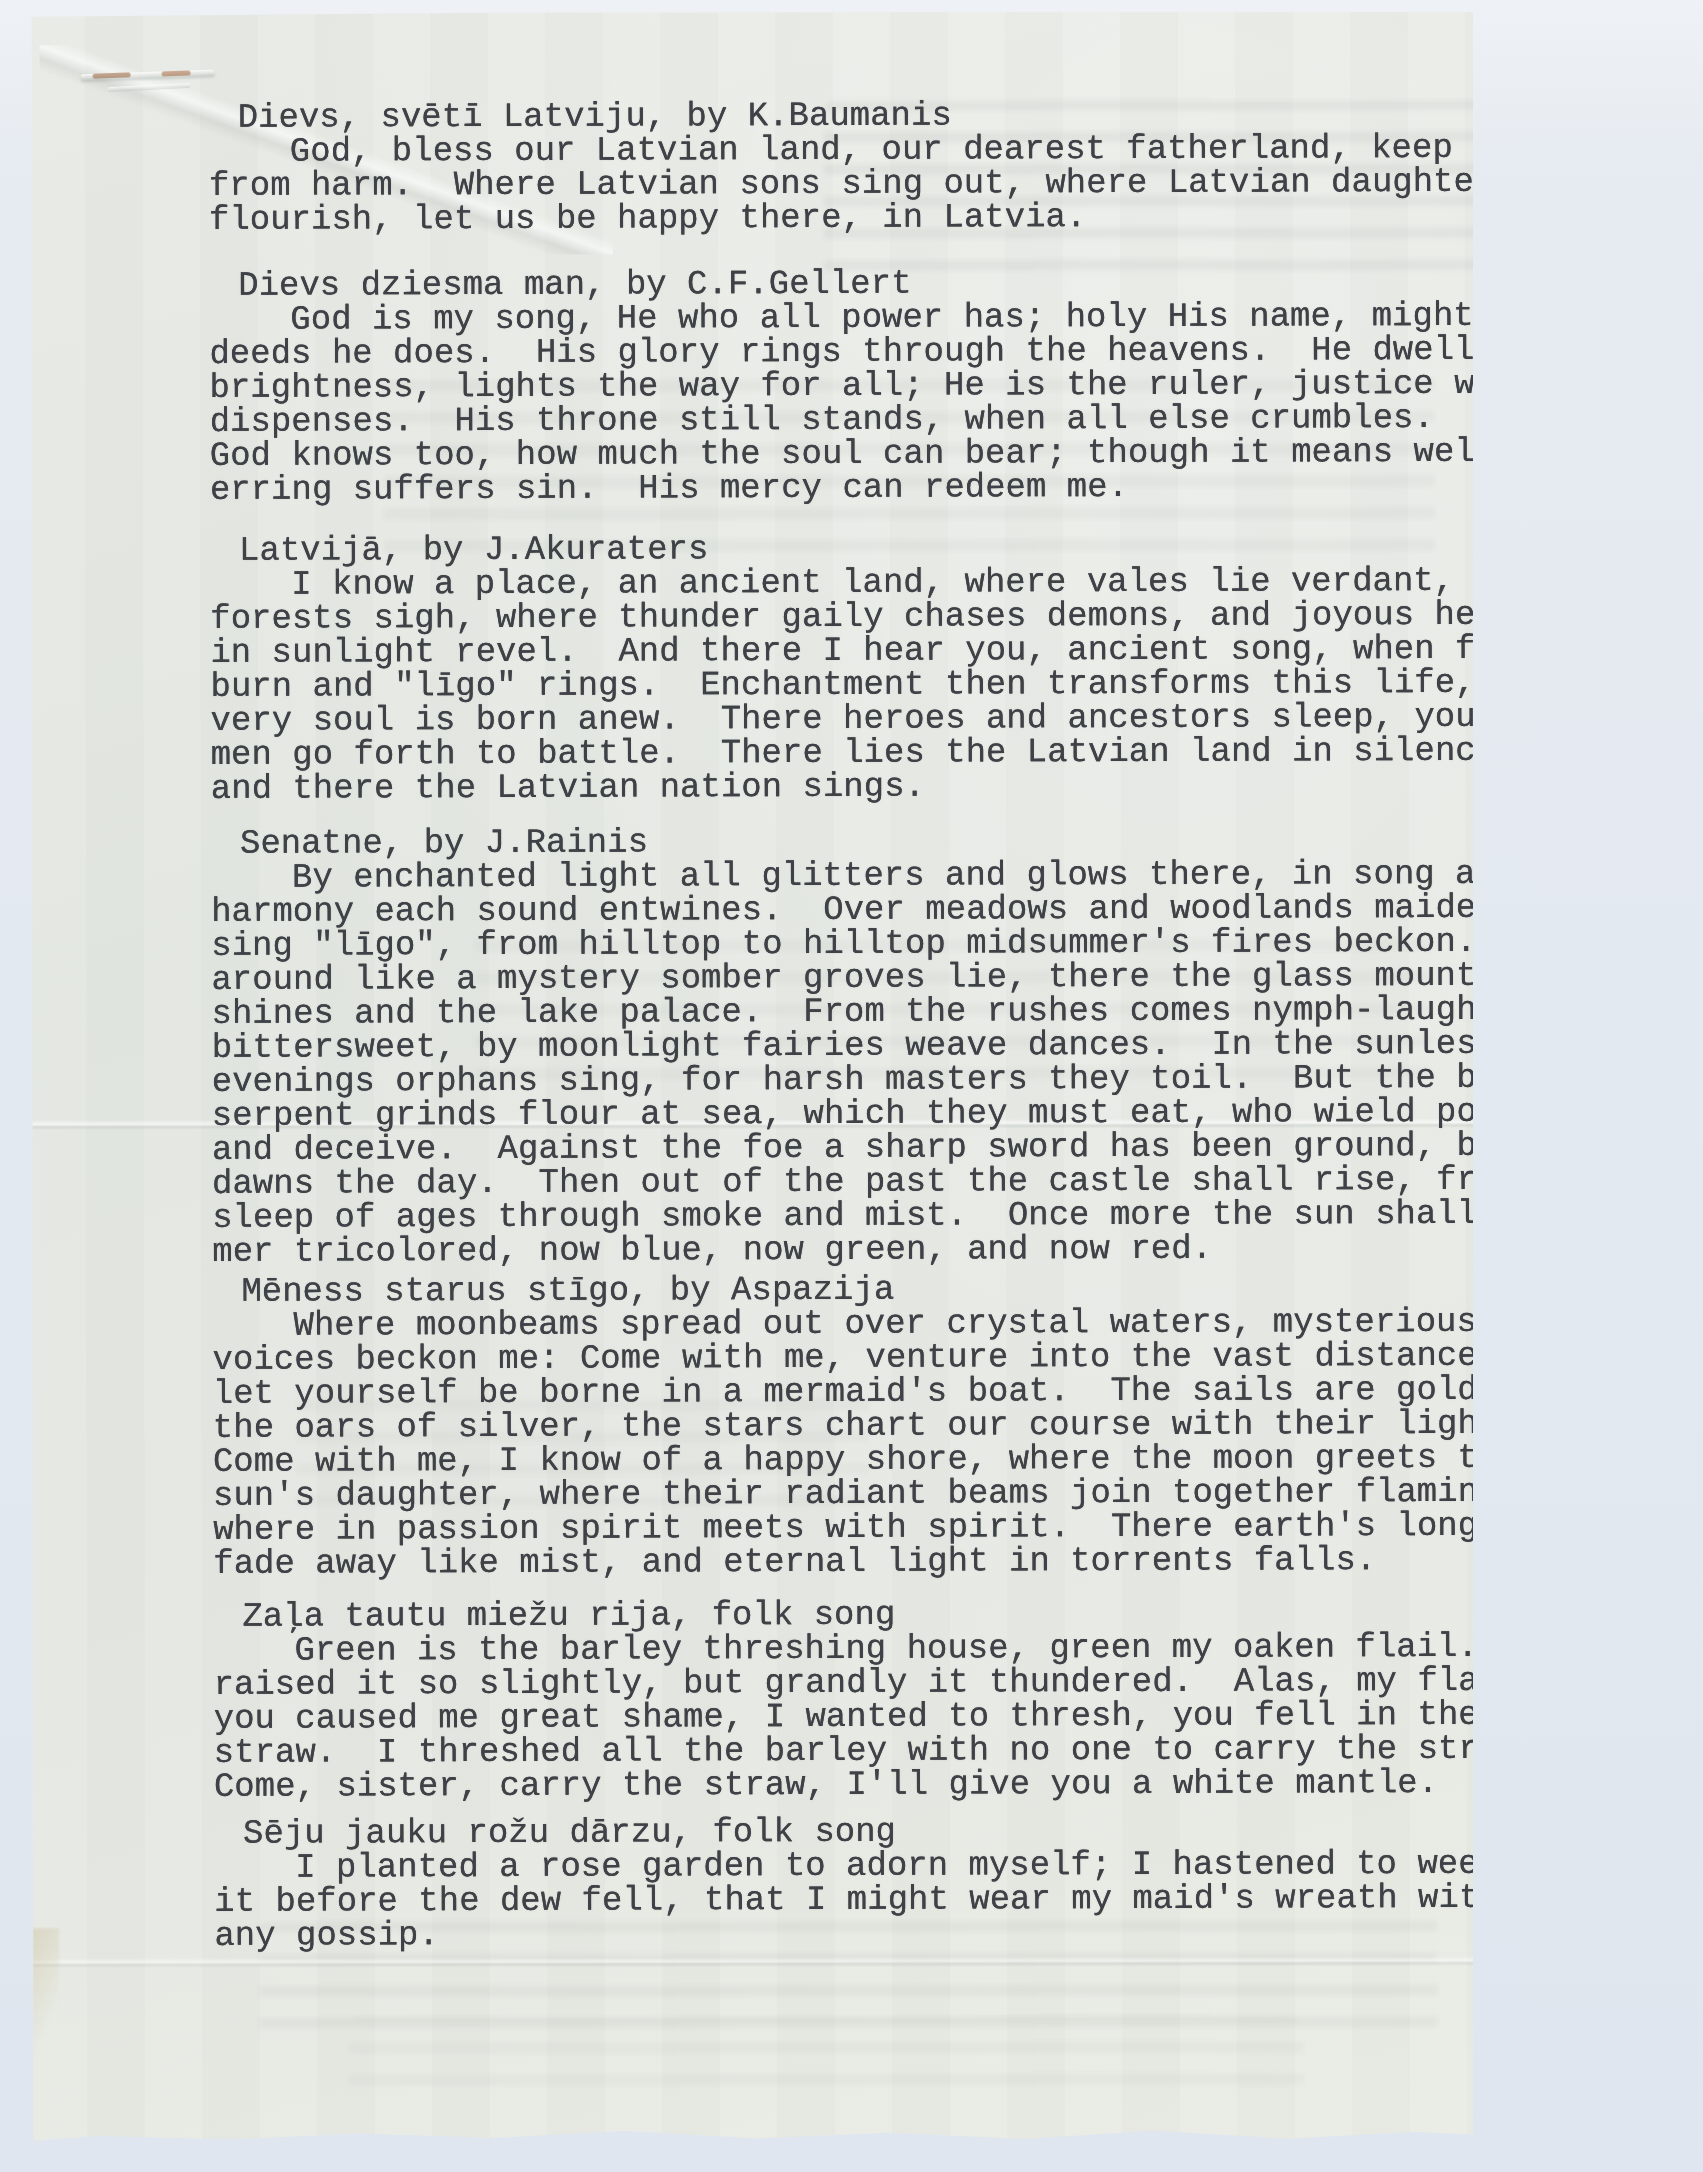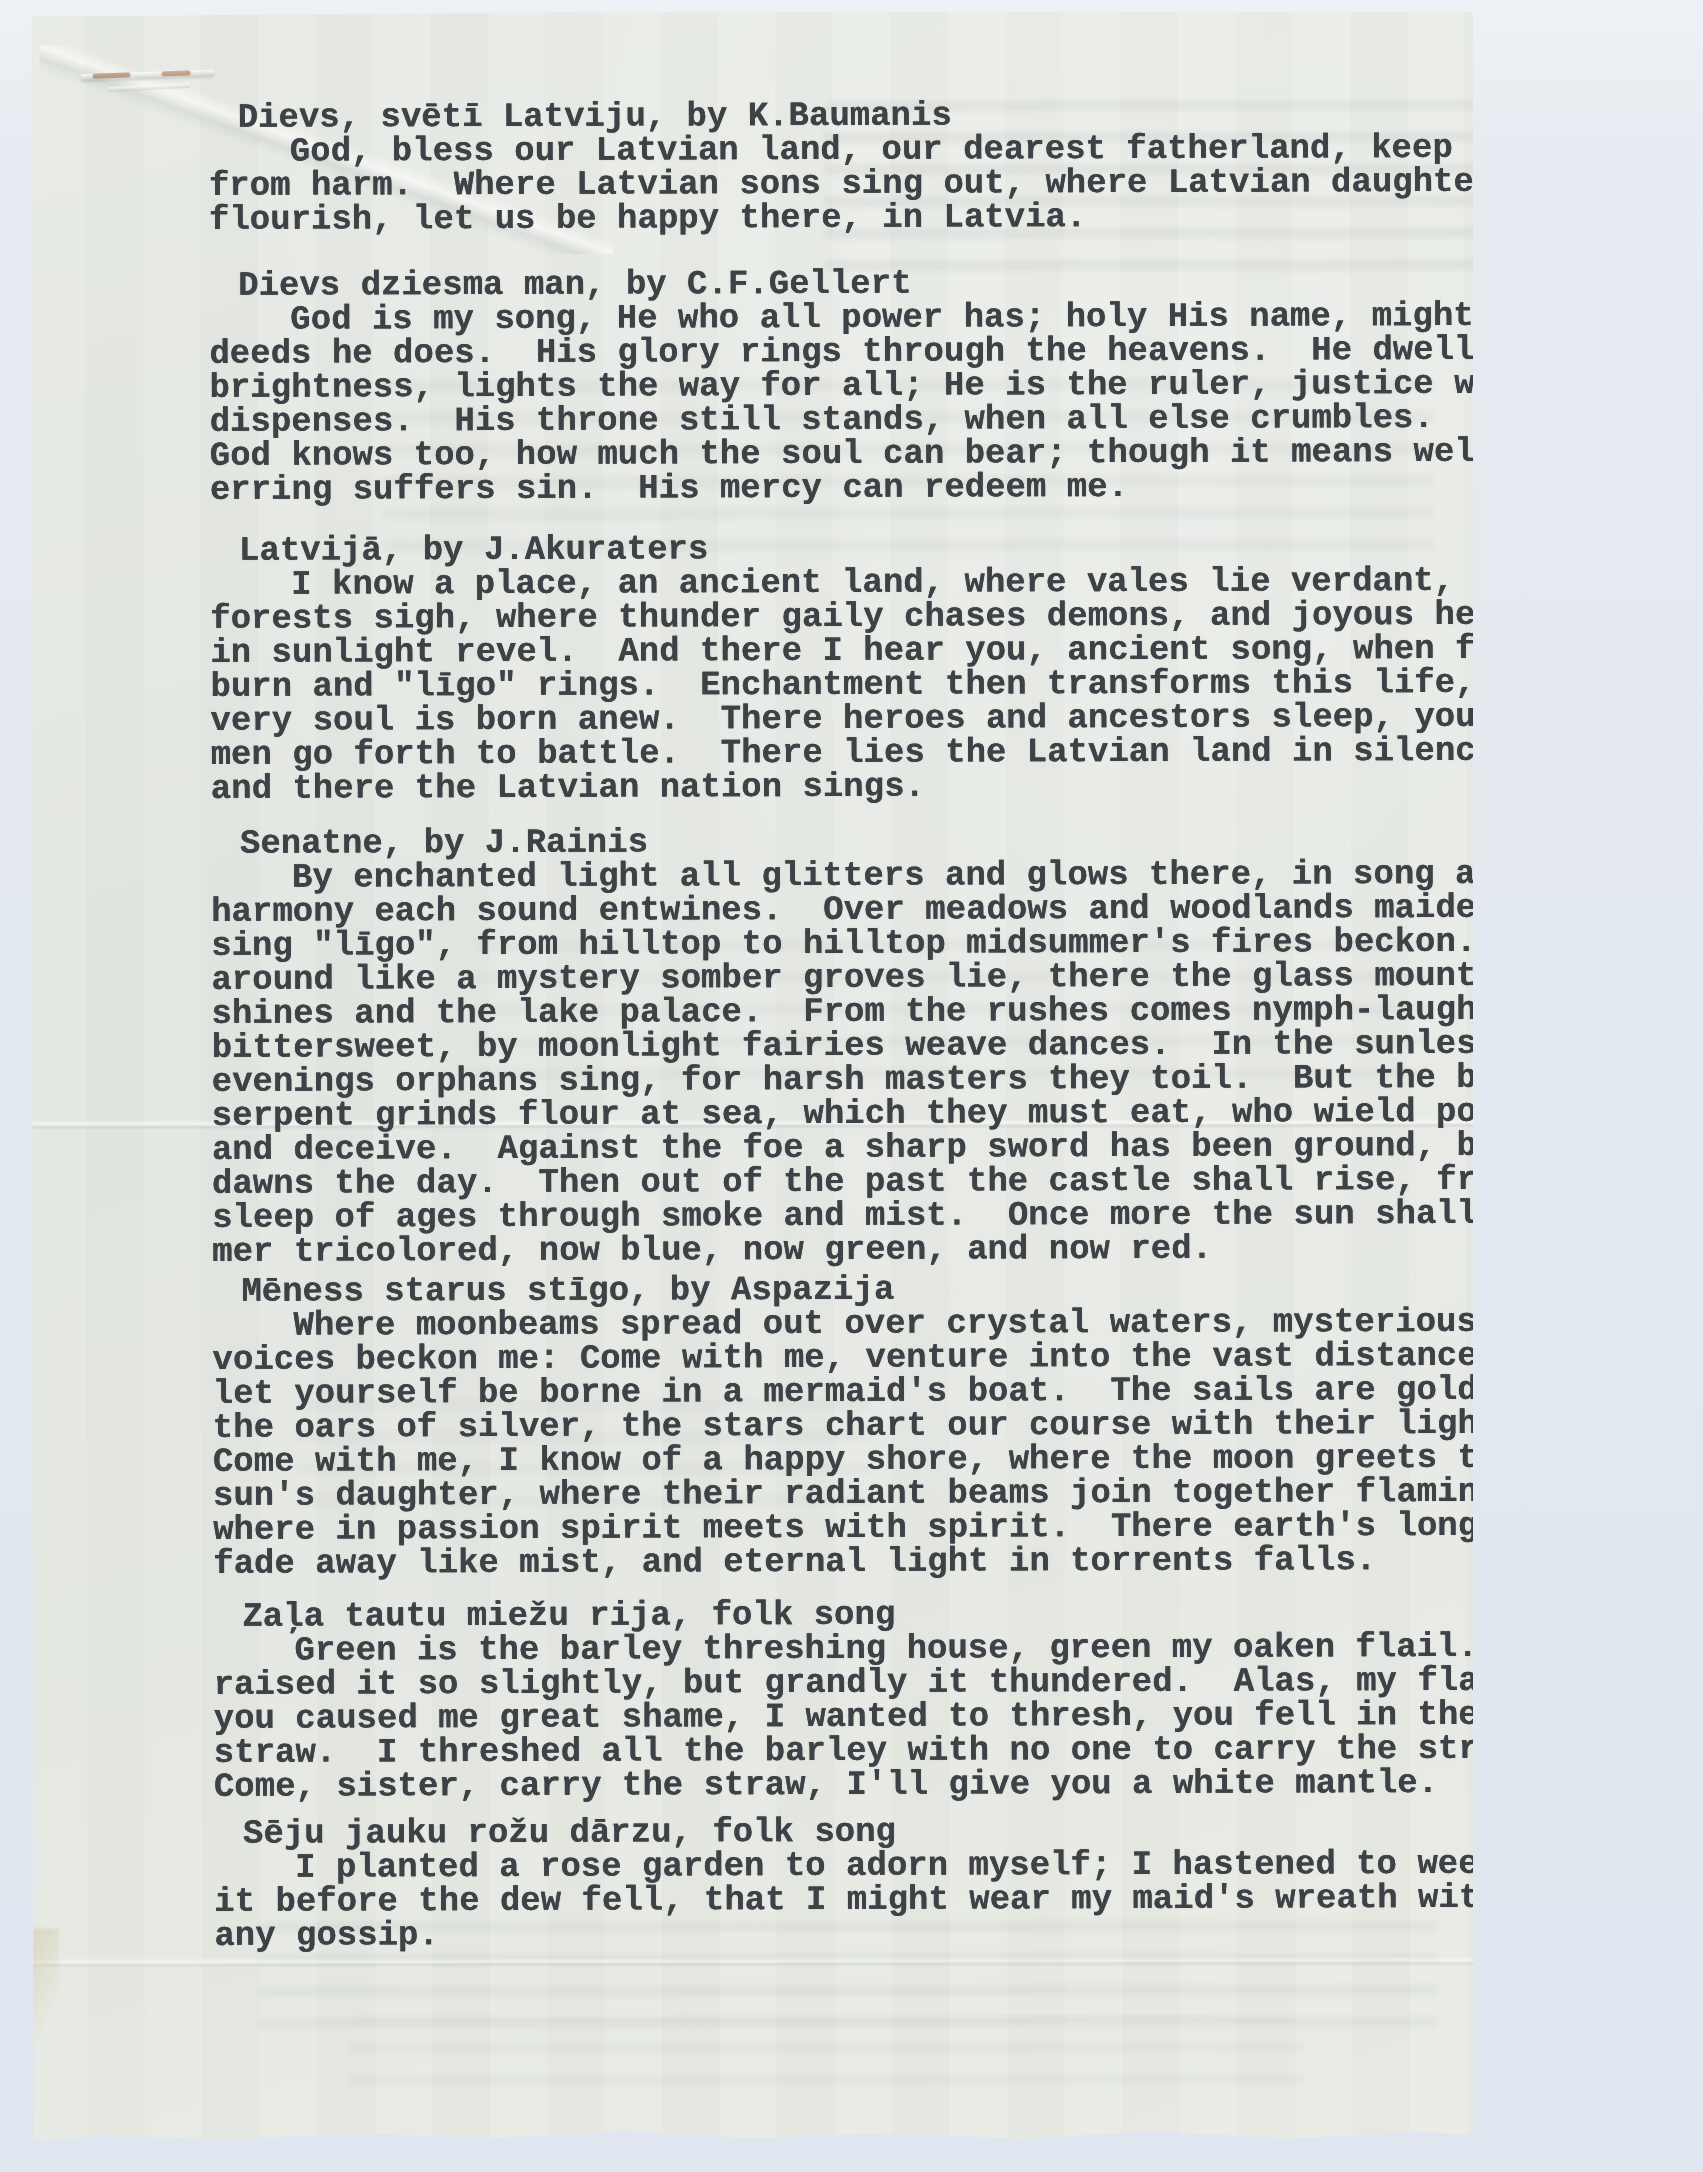--- a/index.html
+++ b/index.html
@@ -2,21 +2,21 @@
 <html style="font-size:10.2px"><head>
 <meta charset="utf-8">
 <style>
   html,body{margin:0;padding:0;}
   body{
     width:1703px;height:2172px;
     background:linear-gradient(180deg,#eef1f5 0%,#e6ebf1 8%,#e3e9f0 55%,#dfe6ef 100%);
     overflow:hidden;
     font-family:"Liberation Mono","DejaVu Sans Mono",monospace;
   }
-  .scan{position:relative;width:1473px;height:2172px;overflow:hidden;font-weight:bold;}
+  .scan{position:relative;width:1473px;height:2172px;overflow:hidden;}
 
   
   .paper{
     position:absolute;left:29px;top:6.4px;width:1652px;height:2144px;
     background:
       radial-gradient(ellipse at 70% 20%, rgba(255,255,255,.25), rgba(255,255,255,0) 60%),
       linear-gradient(165deg,#e8ebe5 0%,#e3e7e1 38%,#e5e8e2 68%,#eaece5 100%);
     clip-path:polygon(
       0.25% 0.45%, 30% 0.28%, 97.1% 0.33%, 99.78% 2.1%,
       99.82% 99.28%, 92% 99.55%, 84% 99.18%, 76% 99.5%, 68% 99.12%,

